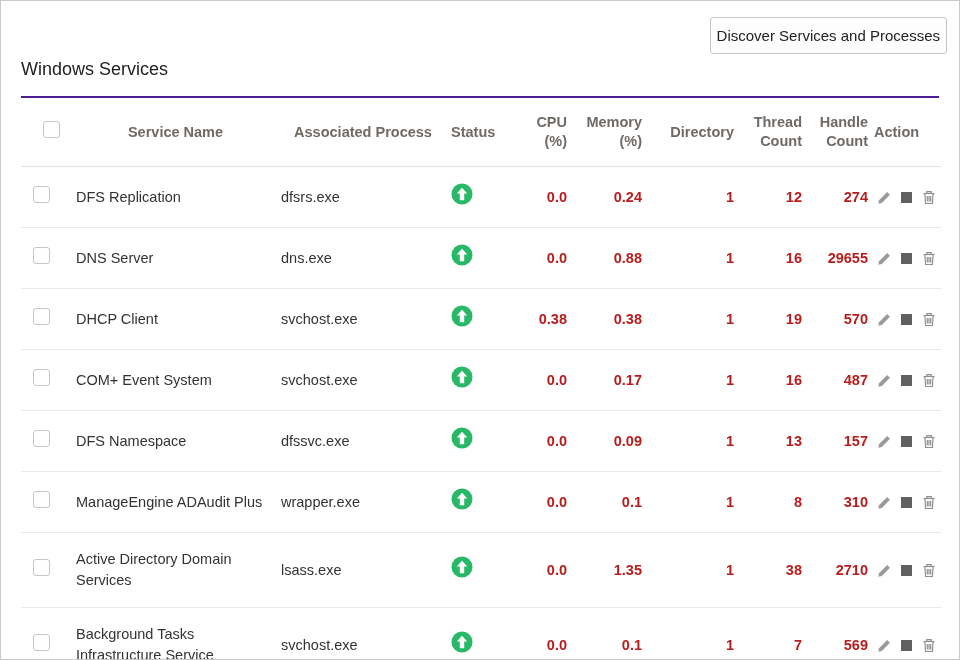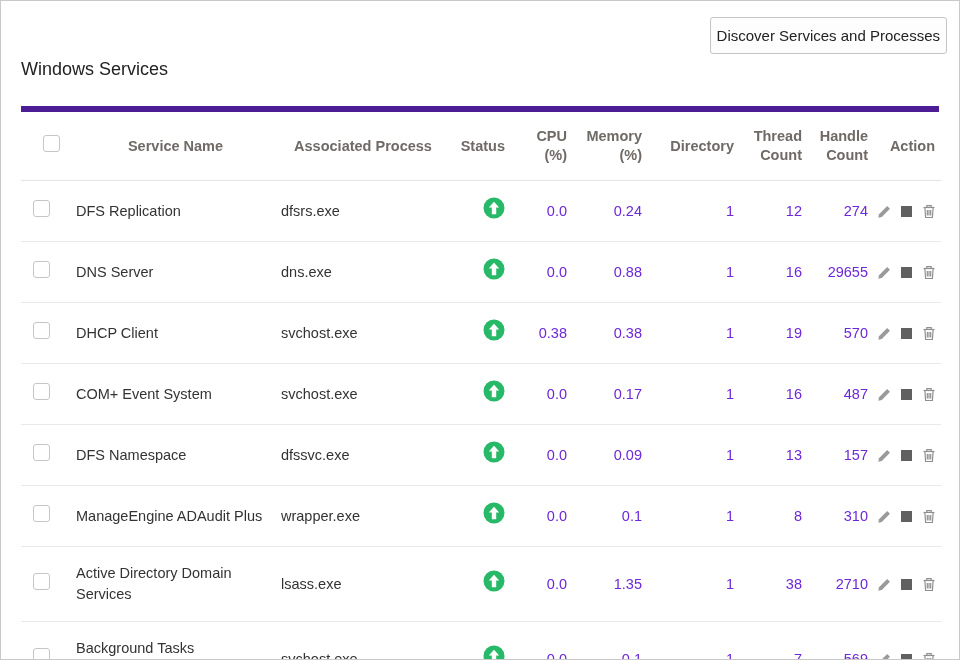--- a/index.html
+++ b/index.html
@@ -20,22 +20,22 @@
     font-family: "Liberation Sans", sans-serif;
     font-size: 15px;
     color: #222;
     background: #fdfdfd;
     border: 1px solid #c5c5c5;
     border-radius: 3px;
     cursor: pointer;
   }
   .title-row {
     margin: 0 20px;
-    border-bottom: 6px solid #4c1d95;
-    padding-bottom: 26px;
+    border-bottom: 2px solid #4c1d95;
+    padding-bottom: 16px;
   }
   .page-title { font-size: 18px; font-weight: 500; color: #222; }
 
   table.services {
     margin: 0 20px;
     width: 920px;
     border-collapse: collapse;
     table-layout: fixed;
   }
   th {
@@ -63,32 +63,32 @@
   .c-proc   { width: 170px; }
   .c-status { width: 60px; }
   .c-cpu    { width: 62px; }
   .c-mem    { width: 75px; }
   .c-inst   { width: 92px; }
   .c-thread { width: 68px; }
   .c-handle { width: 66px; }
   .c-action { width: 67px; }
 
   th.num, td.num { text-align: right; }
-  th.ctr, td.ctr { text-align: right; }
+  th.ctr, td.ctr { text-align: left; }
   td.check-cell, th.check-cell { padding-left: 12px; }
 
   .checkbox {
     display: inline-block;
     width: 17px; height: 17px;
     border: 1px solid #c6c6c6;
     border-radius: 3px;
     background: #fff;
     cursor: pointer;
   }
-  .num-link { color: #6d28d9; cursor: pointer; }
+  .num-link { color: #b91c1c; cursor: pointer; font-weight: bold; }
 
   .status-wrap { display: inline-block; line-height: 0; }
   .actions { white-space: nowrap; }
   .actions .act {
     display: inline-block;
     line-height: 0;
     margin: 0 3px;
     cursor: pointer;
     vertical-align: middle;
   }

